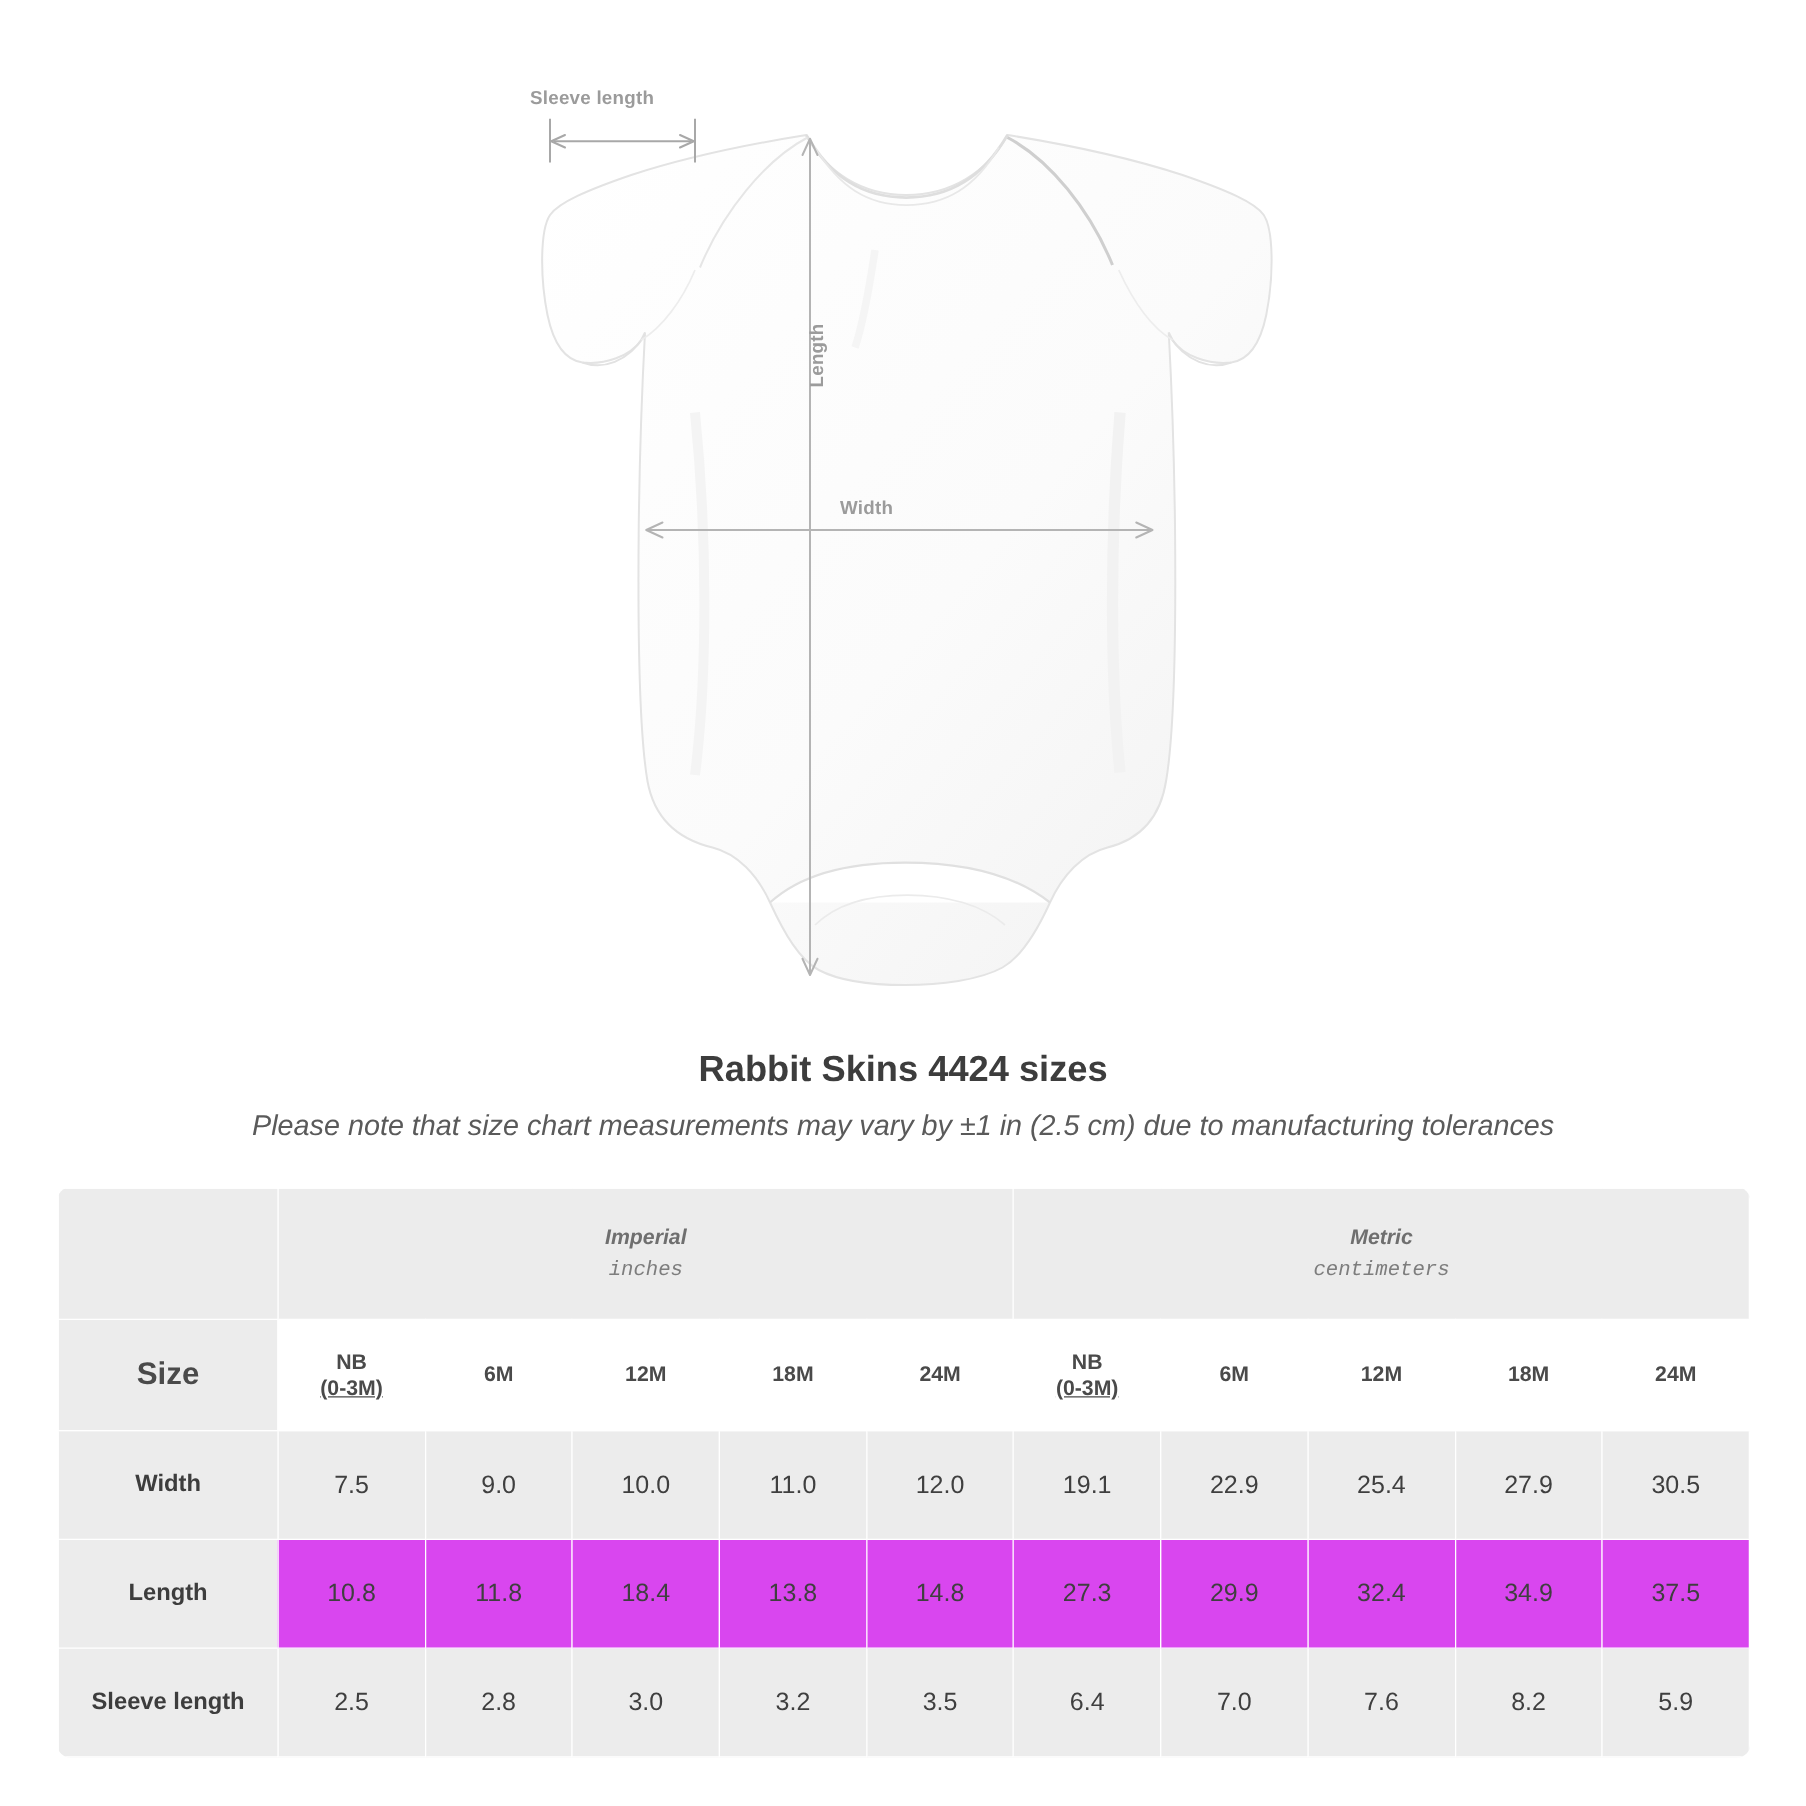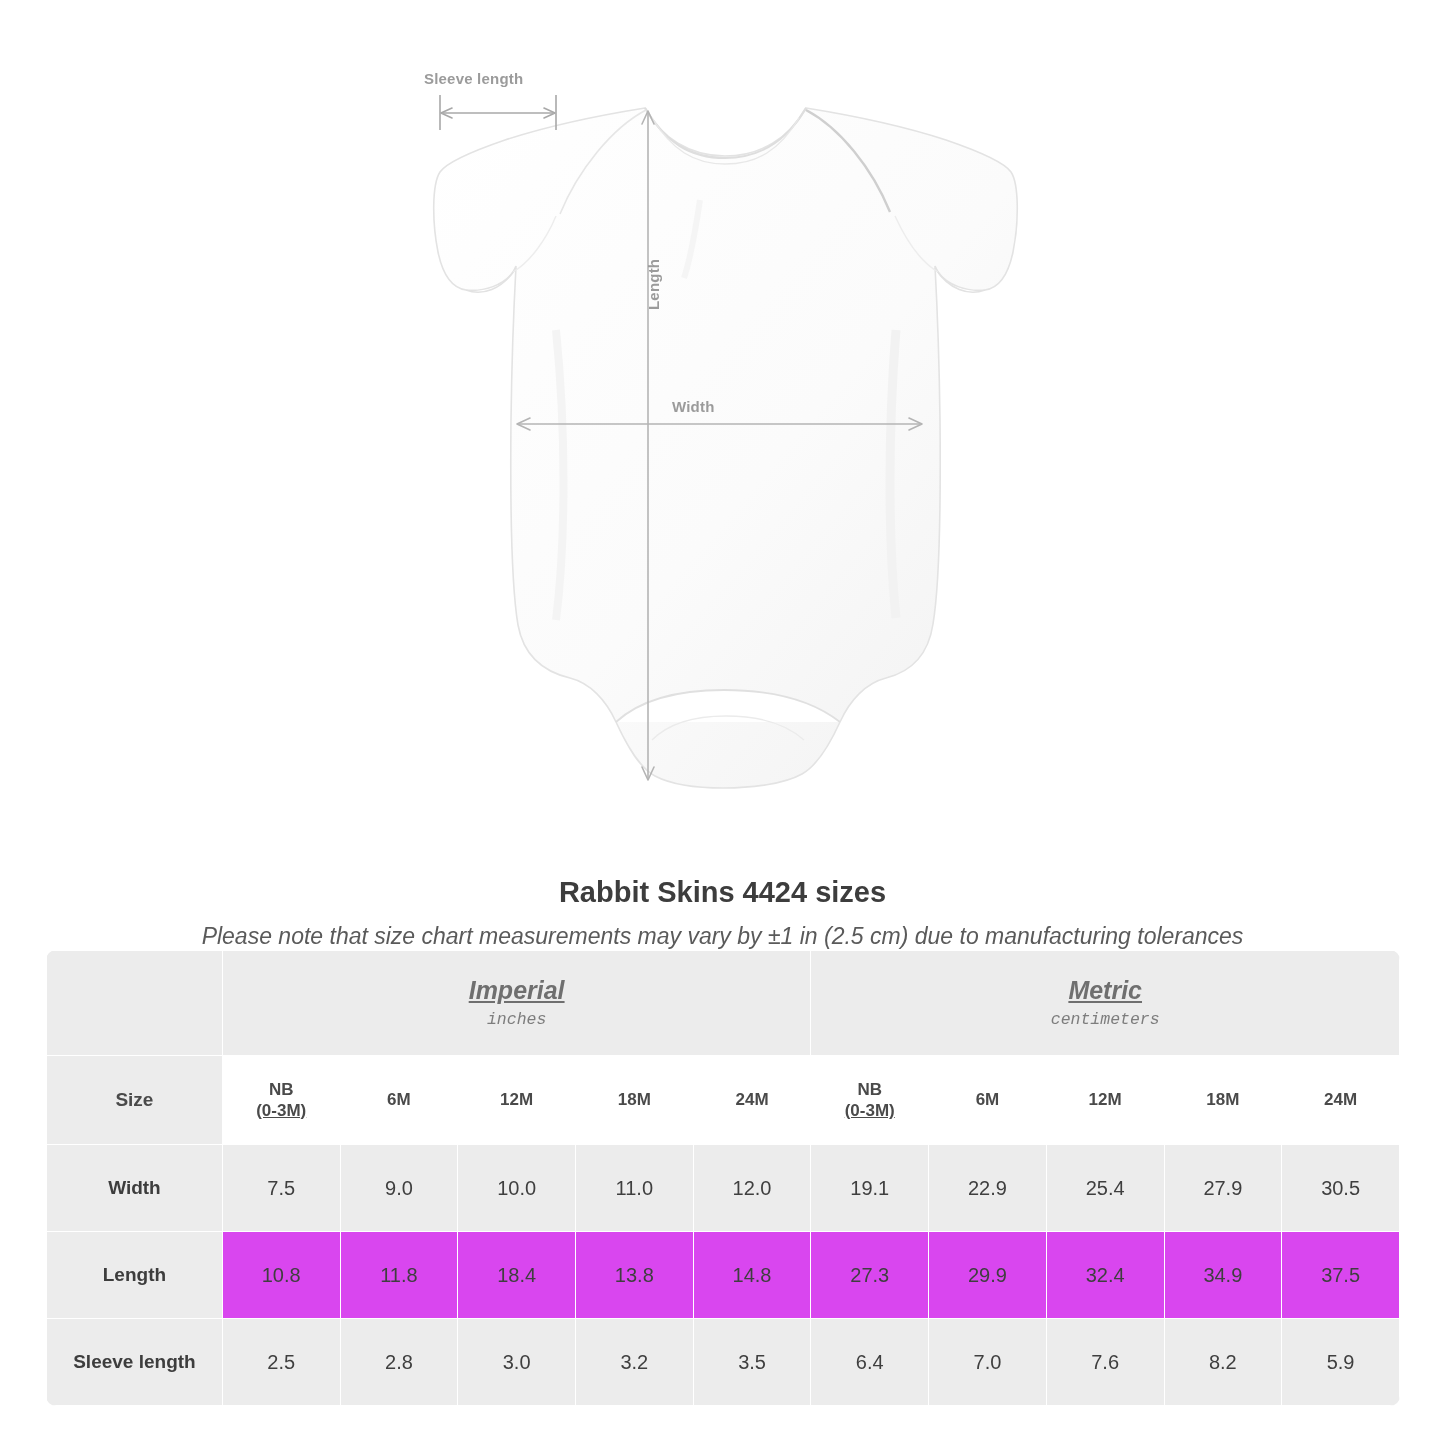--- a/index.html
+++ b/index.html
@@ -51,21 +51,20 @@
     transform-origin: left top;
   }
 
   
   .title-block {
     position: absolute;
     left: 0;
     top: 840px;
     width: 1445px;
     text-align: center;
-    margin-top: 36px;
   }
   .chart-title {
     font-size: 29px;
     font-weight: bold;
     color: #3d3d3d;
     margin: 0 0 14px 0;
   }
   .chart-note {
     font-size: 23px;
     font-style: italic;
@@ -90,26 +89,25 @@
     text-align: center;
     vertical-align: middle;
   }
 
   .unit-head {
     background: #ececec;
     height: 104px;
     padding: 0;
   }
   .unit-head .u-name {
-    font-size: 25px;
+    font-size: 17px;
     font-style: italic;
     font-weight: bold;
     color: #6f6f6f;
     line-height: 1.1;
-    text-decoration: underline;
   }
   .unit-head .u-sub {
     font-size: 16.5px;
     font-style: italic;
     color: #7d7d7d;
     margin-top: 6px;
     font-family: Liberation Mono, monospace;
   }
   .corner-cell {
     background: #ececec;
@@ -118,21 +116,21 @@
   tr.head-row td {
     background: #ffffff;
     height: 86px;
     font-size: 17px;
     font-weight: bold;
     color: #4a4a4a;
     line-height: 1.25;
   }
   tr.head-row td.rowlabel {
     background: #ececec;
-    font-size: 19px;
+    font-size: 25px;
   }
 
   tr.data-row td {
     height: 84px;
     font-size: 20px;
     color: #3f3f3f;
   }
   tr.data-row.shade td { background: #ececec; }
   tr.data-row.plain td { background: #d946ef; }
   tr.data-row td.rowlabel {

